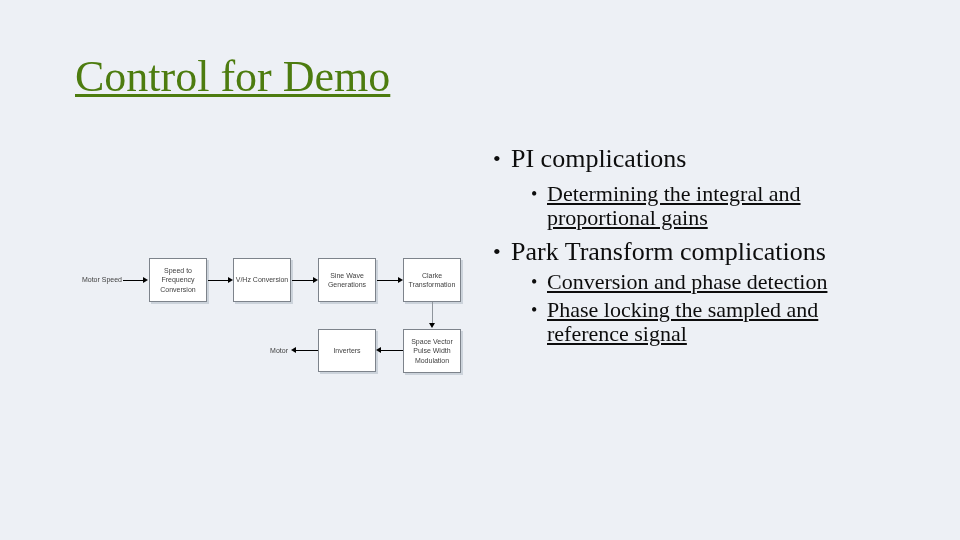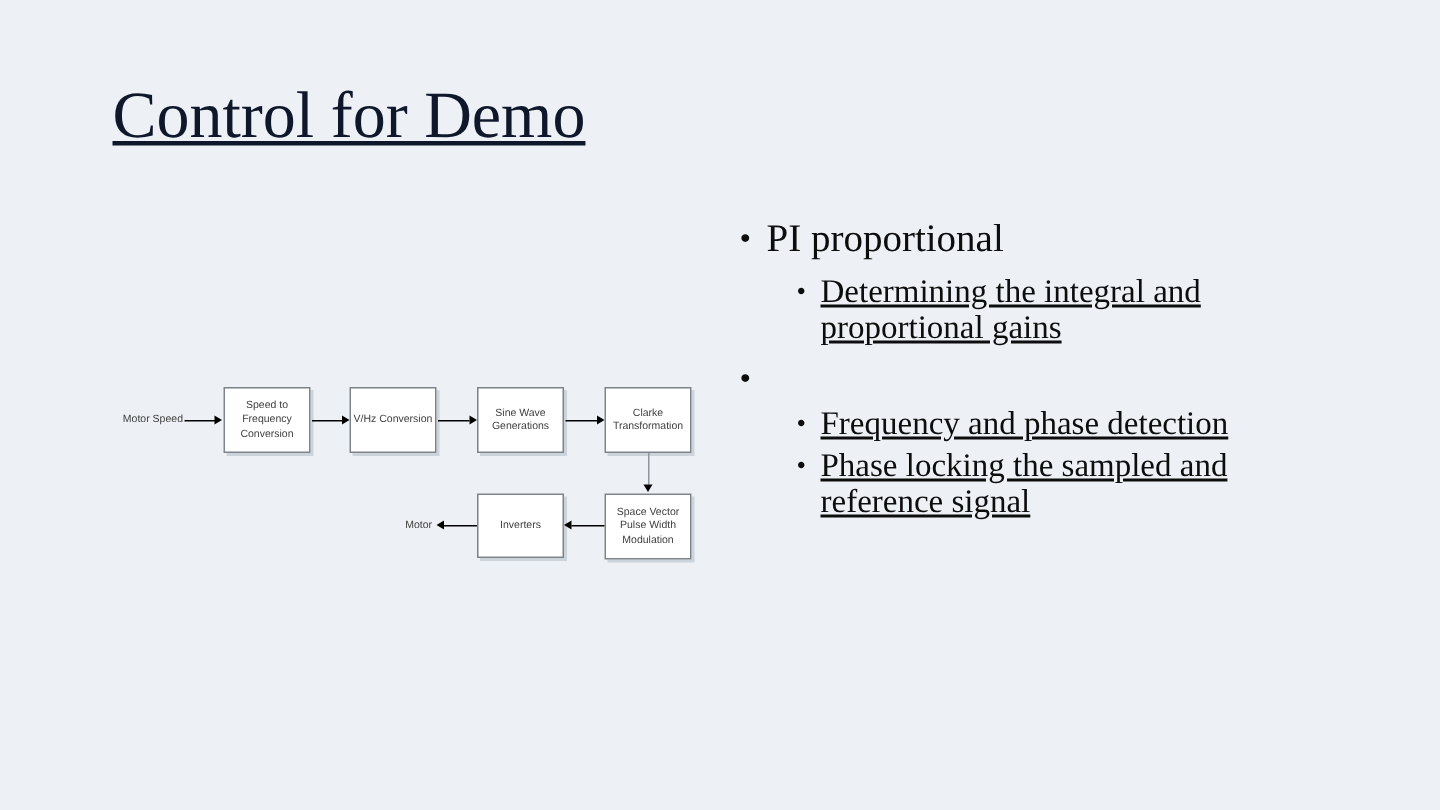--- a/index.html
+++ b/index.html
@@ -14,21 +14,21 @@
   }
 
   
   .title {
     position: absolute;
     left: 75px; top: 55px;
     font-size: 44px;
     line-height: 1;
     font-weight: normal;
     margin: 0;
-    color: #0f172a;
+    color: #4d7c0f;
     text-decoration: underline;
     text-decoration-thickness: 3px;
     text-underline-offset: 3px;
   }
 
   
   .bullet-row {
     position: absolute;
     display: flex;
     align-items: flex-start;
@@ -101,32 +101,33 @@
 </style>
 </head>
 <body>
 
 <div class="slide">
 
   <h1 class="title">Control for Demo</h1>
 
   <div class="bullet-row lvl1 b0">
     <span class="dot">•</span>
-    <span class="btext">PI proportional</span>
+    <span class="btext">PI complications</span>
   </div>
   <div class="bullet-row lvl2 b1">
     <span class="dot">•</span>
     <span class="btext">Determining the integral and proportional gains</span>
   </div>
   <div class="bullet-row lvl1 b2">
     <span class="dot">•</span>
+    <span class="btext">Park Transform complications</span>
   </div>
   <div class="bullet-row lvl2 b3">
     <span class="dot">•</span>
-    <span class="btext">Frequency and phase detection</span>
+    <span class="btext">Conversion and phase detection</span>
   </div>
   <div class="bullet-row lvl2 b4">
     <span class="dot">•</span>
     <span class="btext">Phase locking the sampled and reference signal</span>
   </div>
 
   <div class="diagram">
 
     <span class="dlabel lab-motor-speed">Motor Speed</span>
     <span class="dlabel lab-motor">Motor</span>

